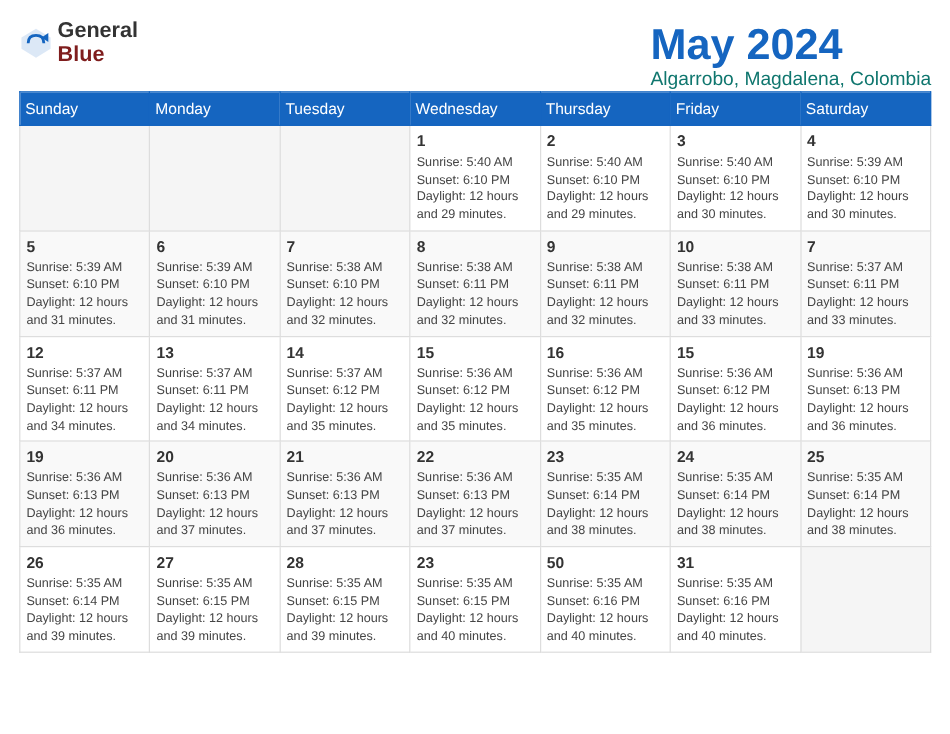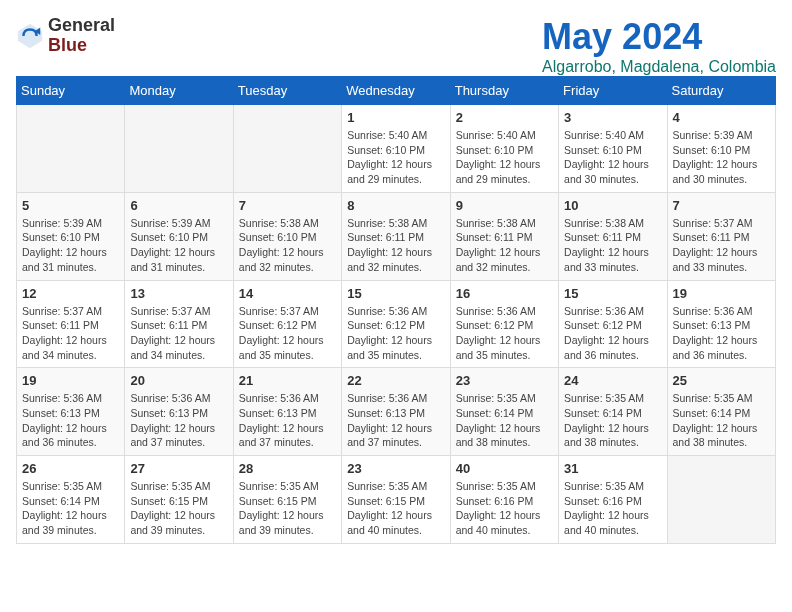--- a/index.html
+++ b/index.html
@@ -251,21 +251,21 @@
         </td>
         <td>
           <span class="day-number">28</span>
           <div class="day-info">Sunrise: 5:35 AM<br>Sunset: 6:15 PM<br>Daylight: 12 hours<br>and 39 minutes.</div>
         </td>
         <td>
           <span class="day-number">23</span>
           <div class="day-info">Sunrise: 5:35 AM<br>Sunset: 6:15 PM<br>Daylight: 12 hours<br>and 40 minutes.</div>
         </td>
         <td>
-          <span class="day-number">40</span>
+          <span class="day-number">50</span>
           <div class="day-info">Sunrise: 5:35 AM<br>Sunset: 6:16 PM<br>Daylight: 12 hours<br>and 40 minutes.</div>
         </td>
         <td>
           <span class="day-number">31</span>
           <div class="day-info">Sunrise: 5:35 AM<br>Sunset: 6:16 PM<br>Daylight: 12 hours<br>and 40 minutes.</div>
         </td>
         <td class="empty-cell"></td>
       </tr>
     </tbody>
 </table>

